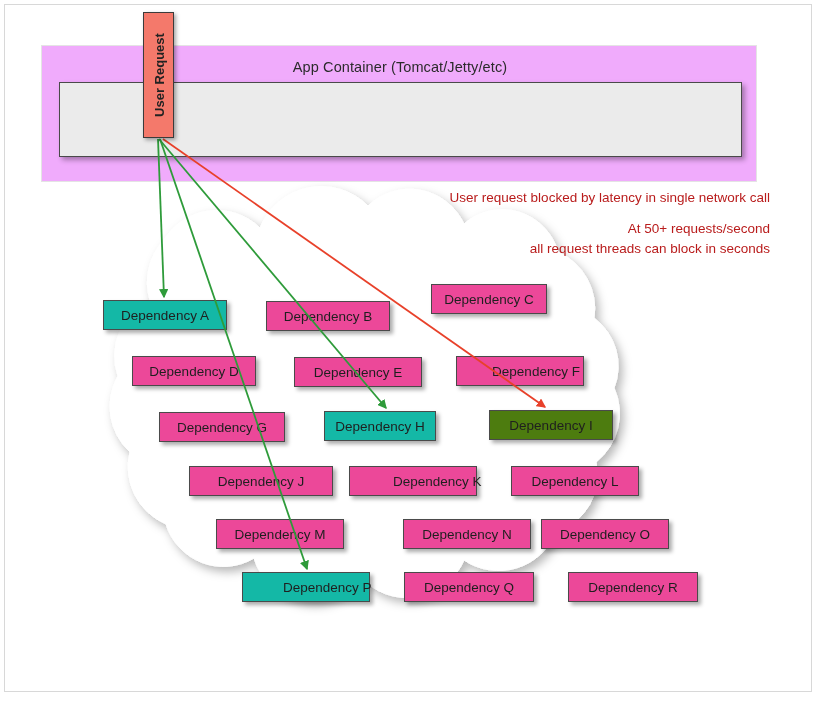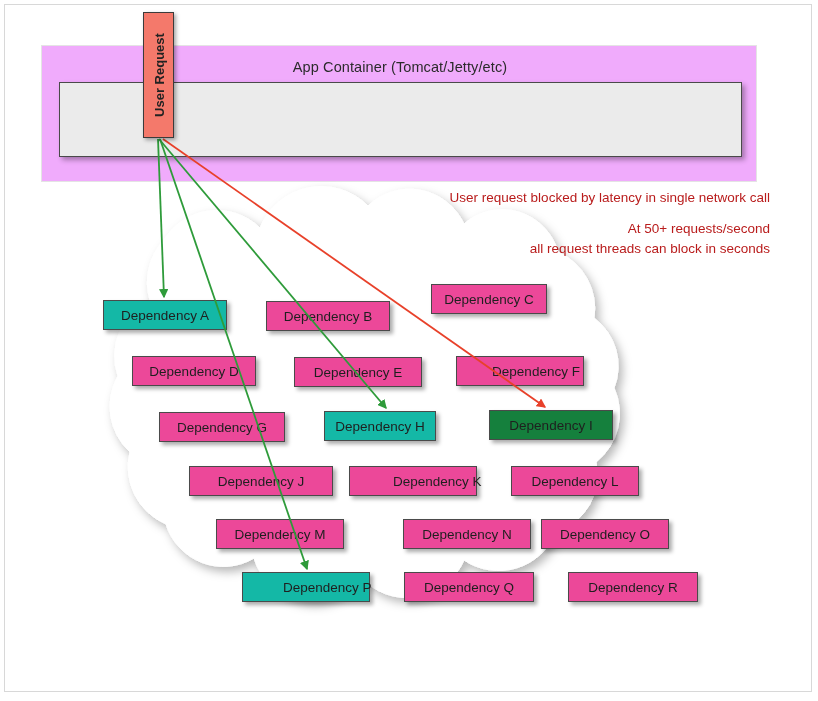--- a/index.html
+++ b/index.html
@@ -128,21 +128,21 @@
     font-size: 13.5px;
     color: #1f1f1f;
     background: #ec4899;
     border: 1.2px solid #4a4a4a;
     box-sizing: border-box;
     box-shadow: 2.5px 2.5px 4px rgba(0,0,0,0.33);
     z-index: 12;
     white-space: nowrap;
   }
   .dep-box.green { background: #14b8a6; }
-  .dep-box.red   { background: #15803d; }
+  .dep-box.red   { background: #4d7c0f; }
 
   
   #arrow-layer {
     position: absolute;
     left: 0;
     top: 0;
     width: 818px;
     height: 701px;
     z-index: 20;
     pointer-events: none;

